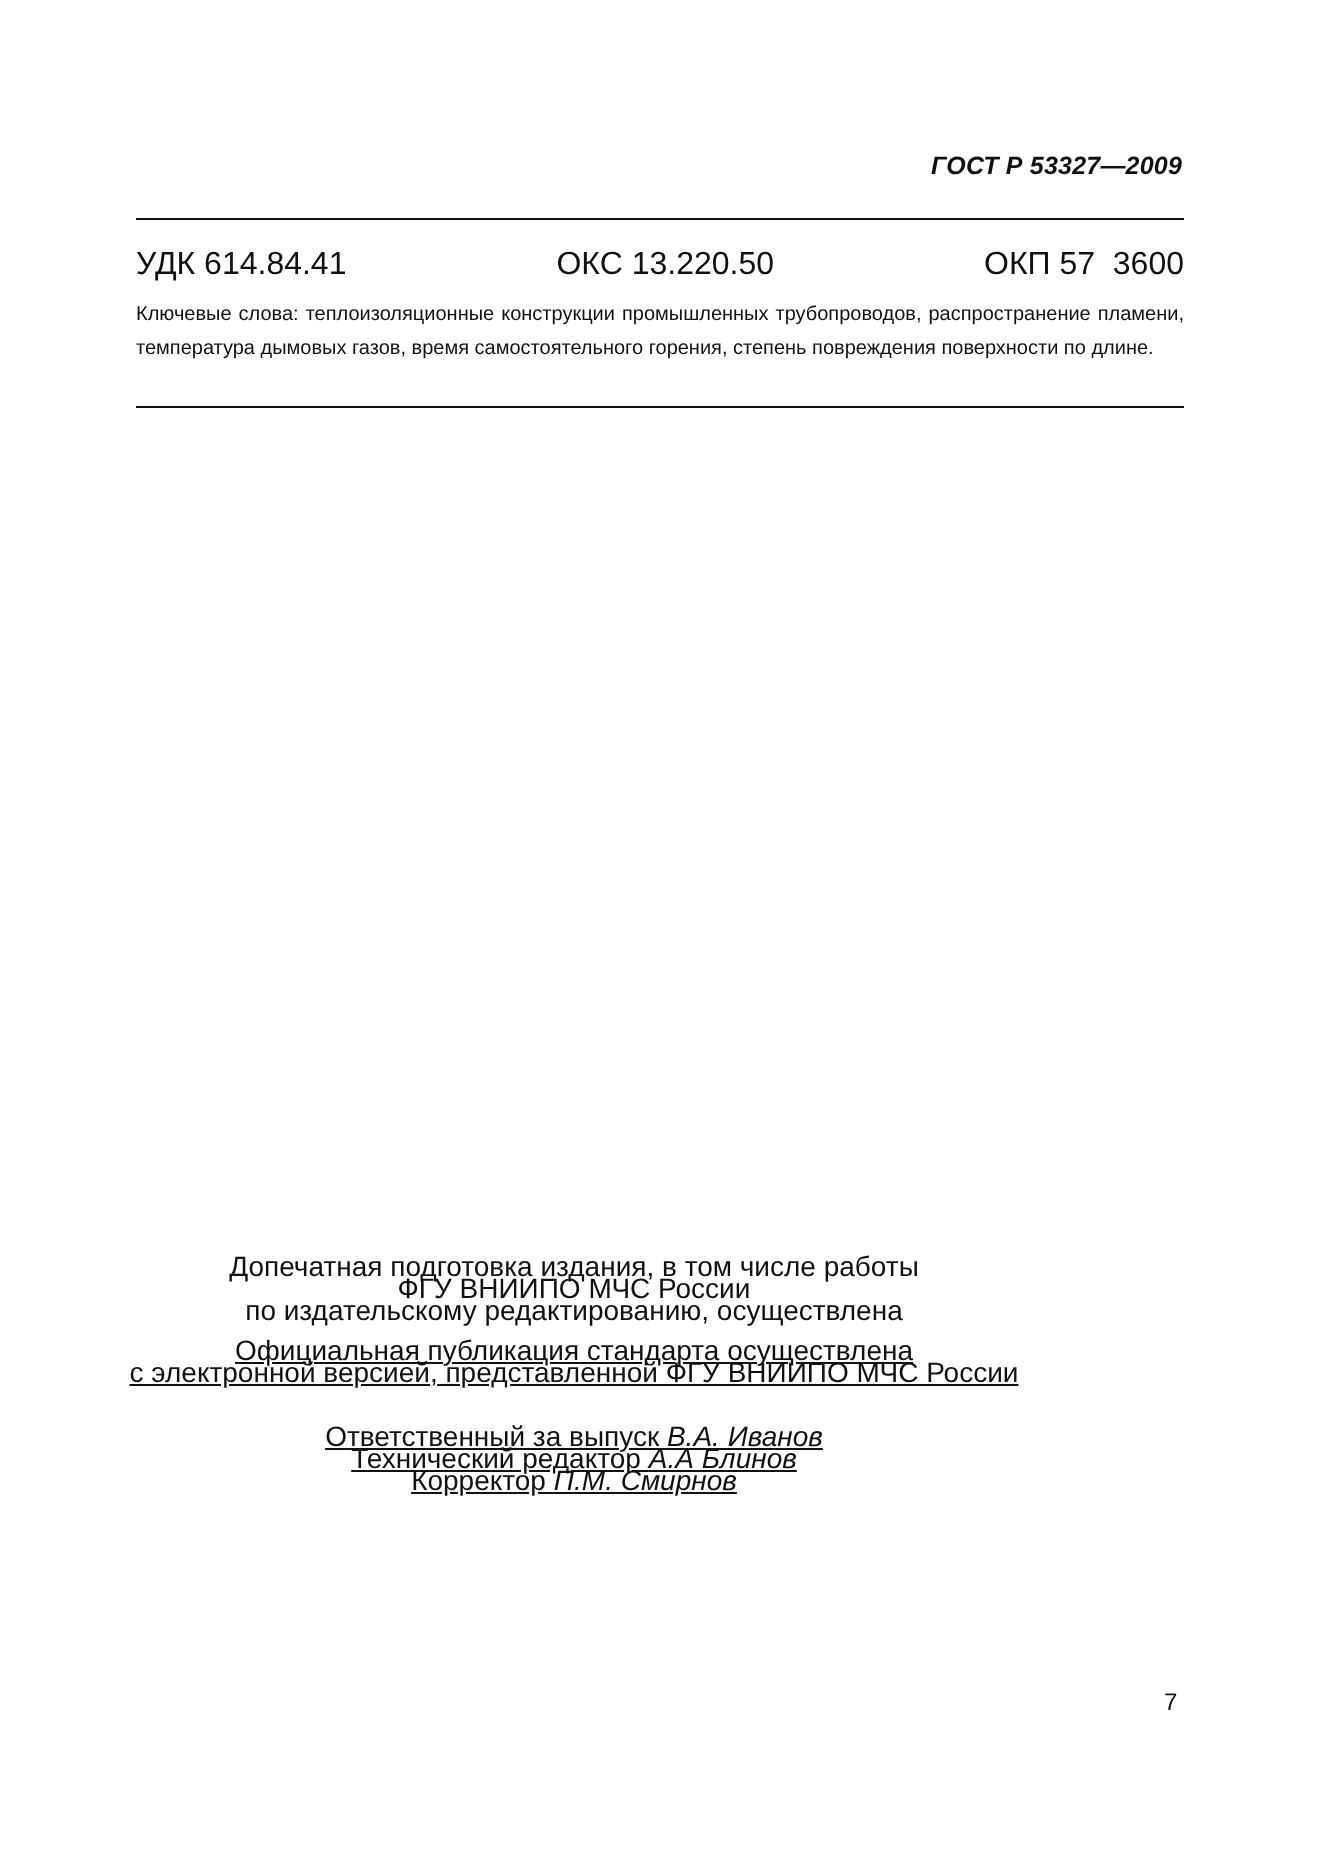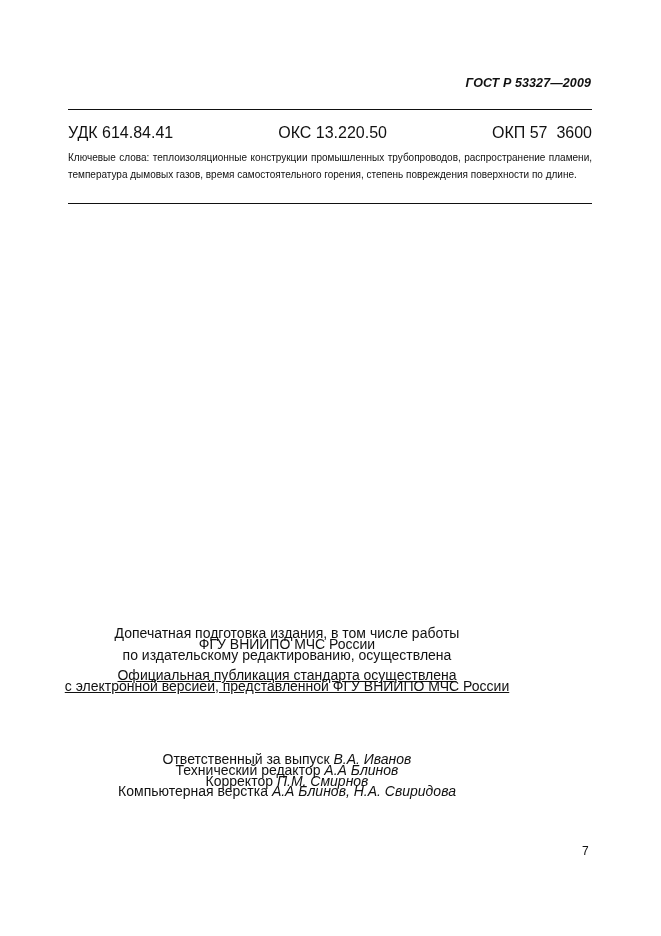--- a/index.html
+++ b/index.html
@@ -9,21 +9,21 @@
     .std-number { top: 76px; right: 70px; font-weight: bold; font-size: 12.5px; letter-spacing: 0.1px; font-style: italic; }
     .rule { left: 68px; width: 524px; height: 0; border-top: 1.2px solid #111111; }
     .rule-top { top: 109px; }
     .rule-bottom { top: 203px; }
     .class-row { top: 124px; left: 68px; width: 524px; font-size: 16px; display: flex; justify-content: space-between; gap: 24px; }
     .class-row span { white-space: pre; }
     .keywords { top: 150px; left: 68px; width: 524px; font-size: 10px; line-height: 16.5px; text-align: justify; }
     .imprint { left: 0; width: 574px; text-align: center; font-size: 14px; line-height: 10.8px; }
     .imprint-1 { top: 628px; }
     .imprint-2 { top: 670px; text-decoration: underline; }
-    .imprint-3 { top: 754px; }
+    .imprint-3 { top: 713px; text-decoration: underline; }
     .imprint div { white-space: nowrap; }
     .name { font-style: italic; }
     .page-num { top: 844px; left: 582px; font-size: 12px; }
   </style>
 </head>
 <body>
 
 <div class="abs std-number">ГОСТ Р 53327—2009</div>
 
 <div class="abs rule rule-top"></div>
@@ -55,19 +55,15 @@
     <span class="name">В.А. Иванов</span>
   </div>
   <div>
     <span>Технический редактор</span>
     <span class="name">А.А Блинов</span>
   </div>
   <div>
     <span>Корректор</span>
     <span class="name">П.М. Смирнов</span>
   </div>
-  <div>
-    <span>Компьютерная верстка</span>
-    <span class="name">А.А Блинов, Н.А. Свиридова</span>
-  </div>
 </div>
 
 <div class="abs page-num">7</div>
 
 </body></html>

